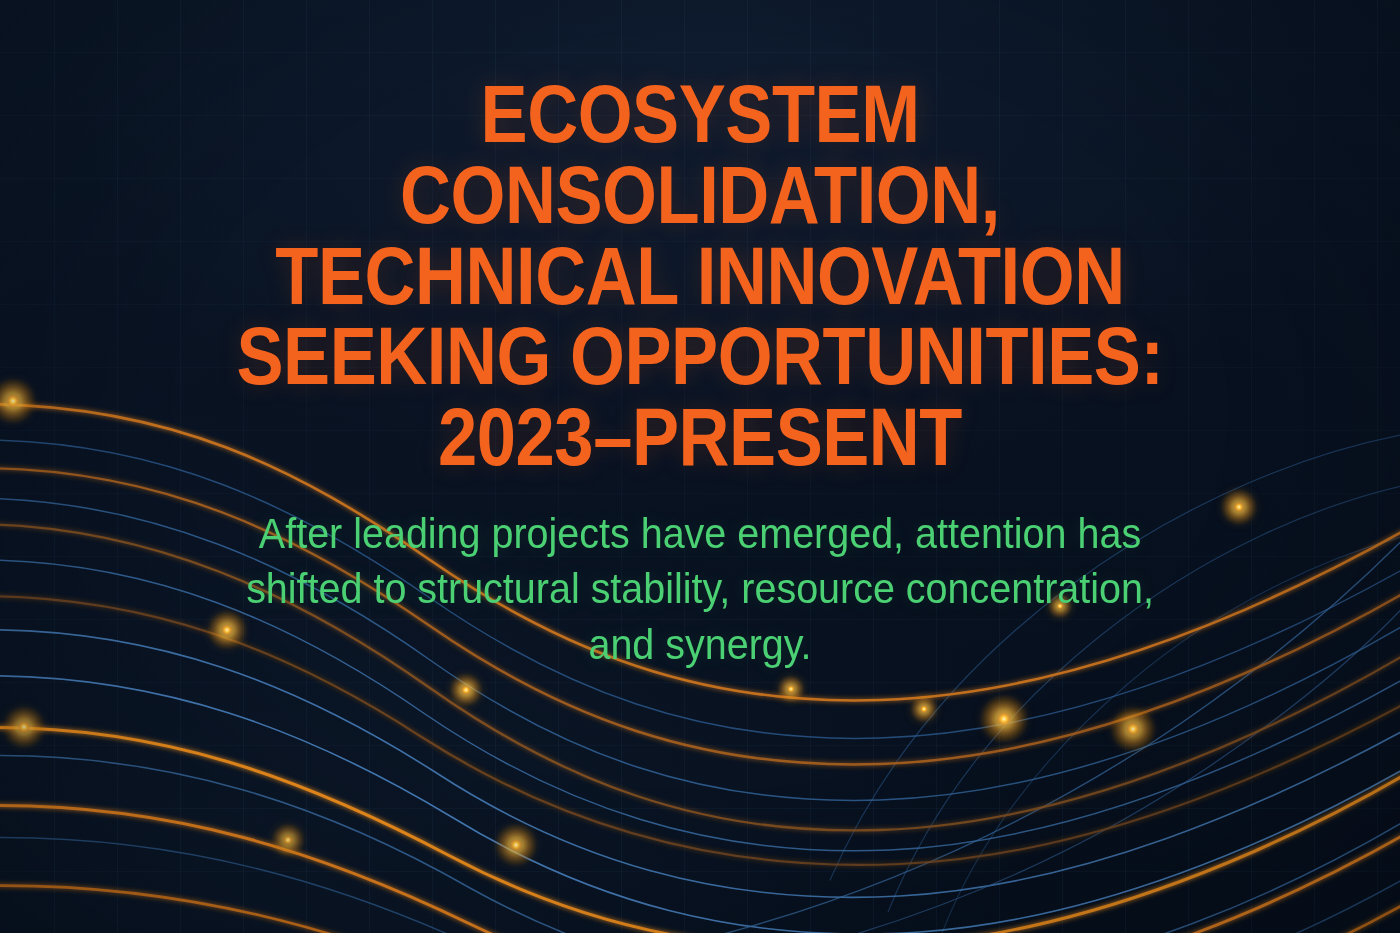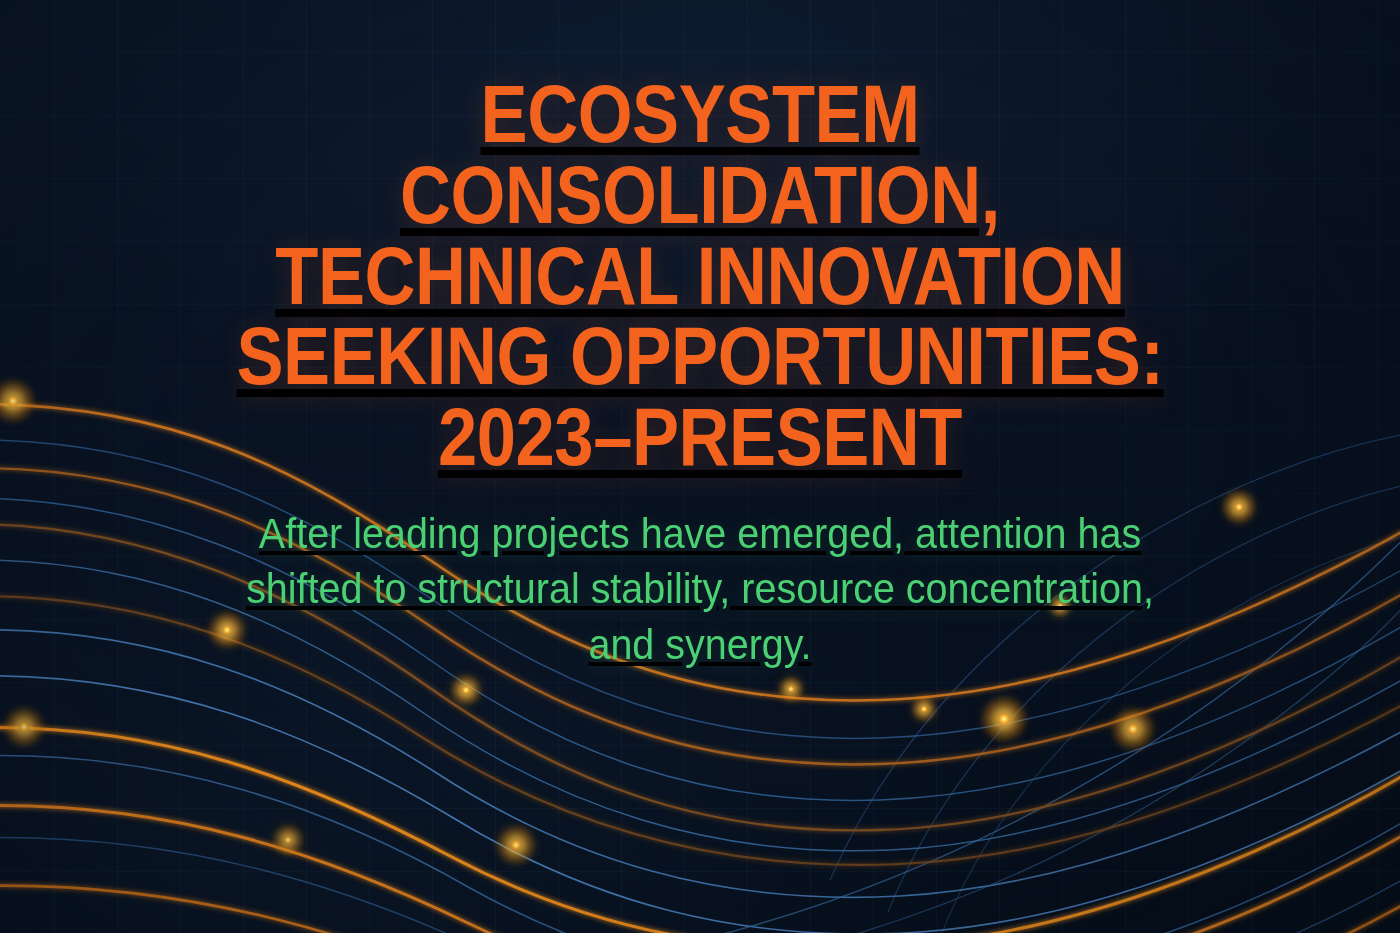--- a/index.html
+++ b/index.html
@@ -52,21 +52,20 @@
     left: 0;
     top: 0;
     width: 1400px;
     height: 933px;
     display: flex;
     flex-direction: column;
     align-items: center;
     padding-top: 74px;
     box-sizing: border-box;
     z-index: 5;
-    text-decoration: underline;
   }
   #title {
     width: 1120px;
     margin: 0;
     text-align: center;
     font-family: "Liberation Sans Narrow", "Liberation Sans", sans-serif;
     font-weight: 700;
     font-size: 82px;
     line-height: 0.985;
     letter-spacing: -0.5px;

